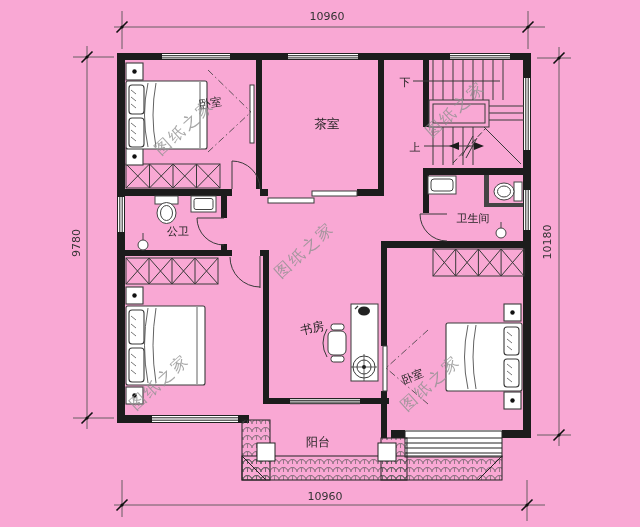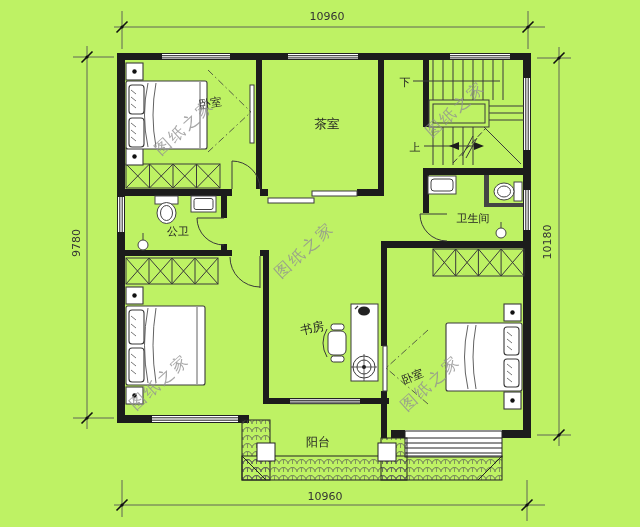--- a/index.html
+++ b/index.html
@@ -1,16 +1,16 @@
 <!DOCTYPE html>
 <html><head>
 <meta charset="utf-8">
 <style>
   html,body{margin:0;padding:0;background:#fff;}
-  #stage{width:640px;height:527px;background:#bef264;position:relative;overflow:hidden;
+  #stage{width:640px;height:527px;background:#f9a8d4;position:relative;overflow:hidden;
          font-family:"DejaVu Sans","Liberation Sans",sans-serif;}
   svg{display:block}
   text{font-family:"DejaVu Sans","Liberation Sans",sans-serif;}
   .roomlabel{fill:#222;}
   .dimlabel{fill:#333;}
   .wm{fill:#929292;opacity:.8;letter-spacing:2.5px;}
 </style>
 </head>
 <body>
 

